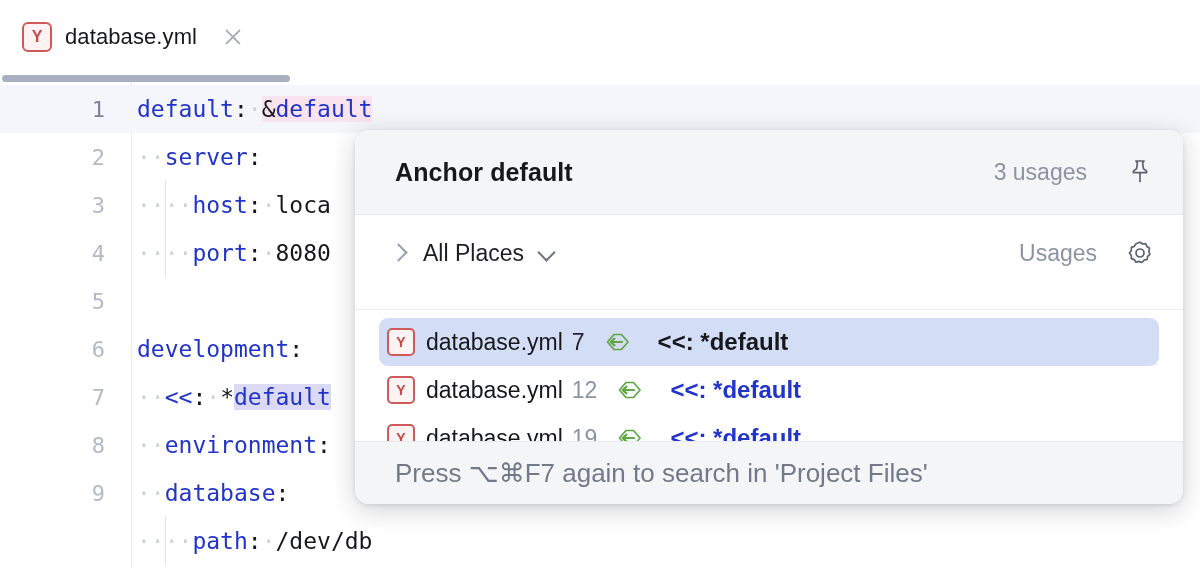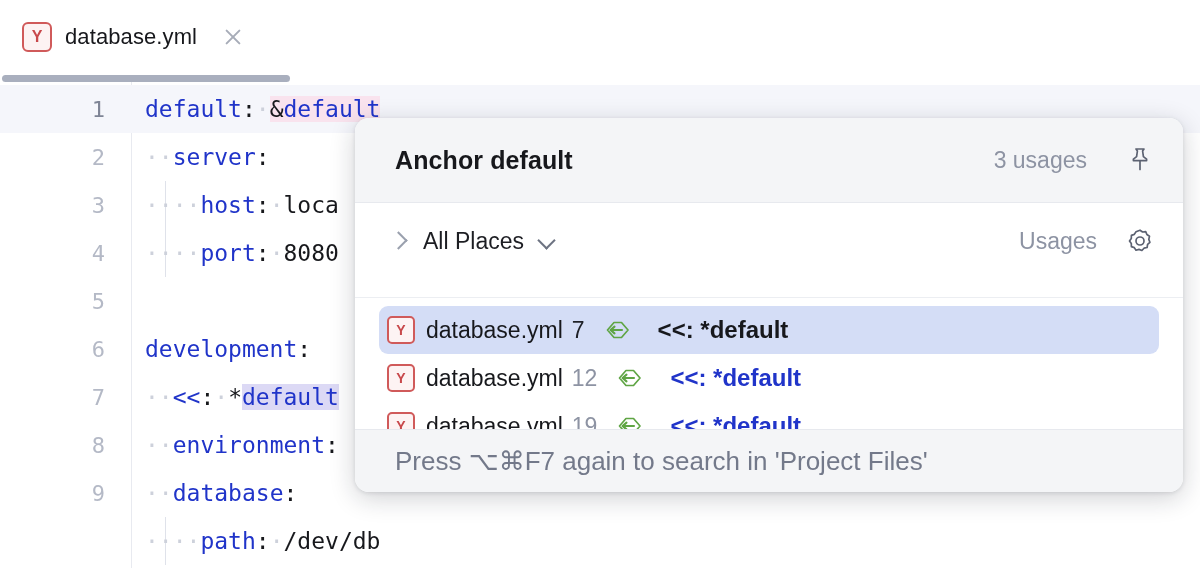--- a/index.html
+++ b/index.html
@@ -75,39 +75,39 @@
     font-size: 23px;
   }
   .ln {
     position: absolute; left: 0; top: 0; width: 105px; height: 48px;
     display: flex; align-items: center; justify-content: flex-end;
     color: #b4b9c6; font-family: "DejaVu Sans Mono", "Liberation Mono", monospace;
     font-size: 22px;
   }
   .line.current .ln { color: #7e8495; }
   .code {
-    position: absolute; left: 145px; top: 0; height: 48px;
+    position: absolute; left: 137px; top: 0; height: 48px;
     display: flex; align-items: center; white-space: pre;
     letter-spacing: 0px;
   }
   .k   { color: #2034c9; }          
   .v   { color: #17181c; }          
   .anc { color: #2034c9; }          
   .amp { color: #17181c; }
   .ws  { color: #cdd1db; }          
   .hl-anchor { background: #f9e3ee; }
   .hl-alias  { background: #dcd9f5; }
 
   .indent-guide {
     position: absolute; width: 1px; background: #dfe2ea;
   }
 
   
   .popup {
-    position: absolute; left: 355px; top: 118px; width: 828px; height: 374px;
+    position: absolute; left: 355px; top: 130px; width: 828px; height: 374px;
     background: #ffffff; border-radius: 14px;
     box-shadow: 0 6px 26px rgba(22,26,40,.20), 0 1px 4px rgba(22,26,40,.12);
     overflow: hidden;
   }
   .popup-header {
     height: 84px; background: #f4f5f7;
     border-bottom: 1px solid #e7e9ee;
     display: flex; align-items: center; padding: 0 26px 0 40px;
   }
   .popup-title {

